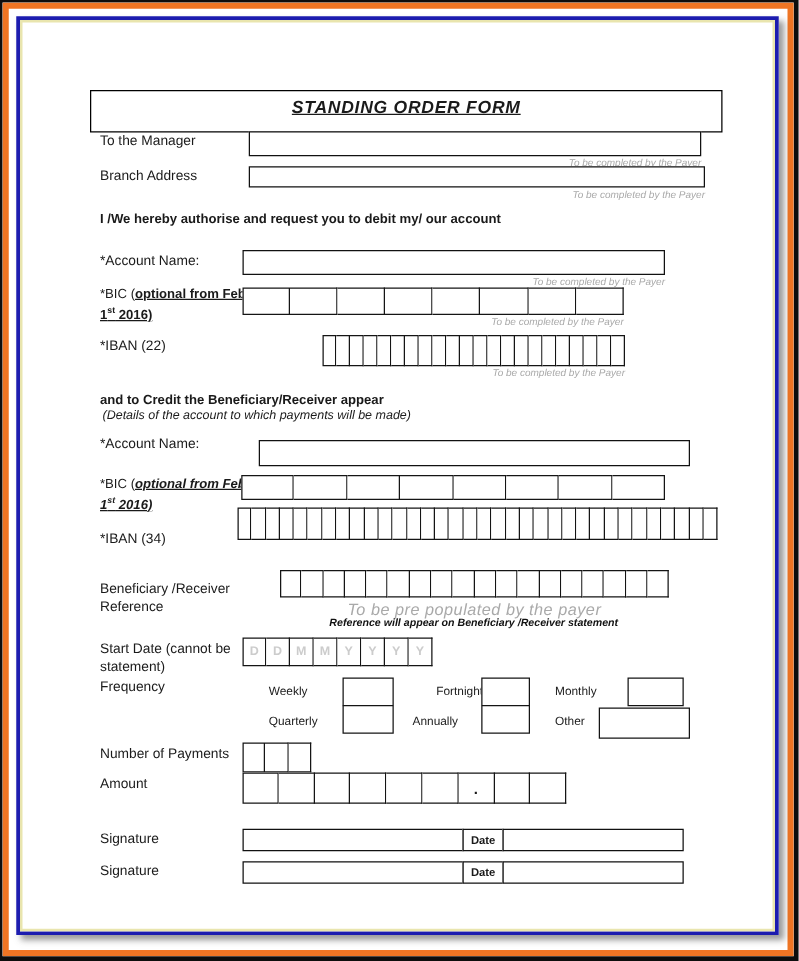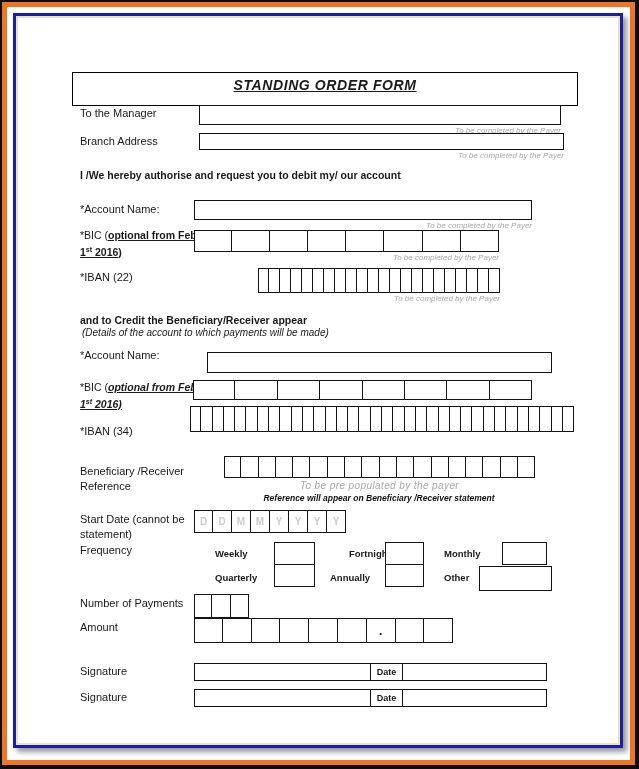--- a/index.html
+++ b/index.html
@@ -17,39 +17,39 @@
   .frame-cream{position:absolute;inset:0;border:2px solid #e9e5ae;background:#fff;}
   .title-box{position:absolute;left:70px;top:70px;width:504px;height:32px;border:1px solid #000;text-align:center;}
   .title{display:inline-block;margin-top:4px;font-size:14px;font-weight:bold;font-style:italic;
          text-decoration:underline;letter-spacing:.6px;}
   .lbl{position:absolute;font-size:11px;line-height:13px;white-space:nowrap;}
   .lblw{position:absolute;font-size:11px;line-height:15px;}
   .bhead{position:absolute;font-size:10.5px;font-weight:bold;white-space:nowrap;}
   .ihead{position:absolute;font-size:10px;font-style:italic;white-space:nowrap;}
   .box{position:absolute;border:1.5px solid #111;background:#fff;box-sizing:border-box;}
   .hint{position:absolute;font-size:8px;font-style:italic;color:#a9a9a9;text-align:right;white-space:nowrap;}
-  .hint-big{position:absolute;font-size:10px;font-style:italic;color:#a9a9a9;text-align:center;letter-spacing:.4px;white-space:nowrap;}
+  .hint-big{position:absolute;font-size:13px;font-style:italic;color:#a9a9a9;text-align:center;letter-spacing:.4px;white-space:nowrap;}
   .refnote{position:absolute;font-size:8.5px;font-style:italic;font-weight:bold;color:#111;text-align:center;white-space:nowrap;}
   .biclbl{position:absolute;font-size:10.5px;line-height:13px;}
   .bu{font-weight:bold;text-decoration:underline;}
   .it{font-style:italic;}
   sup{font-size:7px;}
   .grid{position:absolute;display:flex;}
   .grid .cell{box-sizing:border-box;border:1px solid #141414;border-left:none;background:#fff;
               display:flex;align-items:center;justify-content:center;}
   .grid .cell:first-child{border-left:1px solid #141414;}
   .g-bic1 .cell{width:38.1px;height:22px;}
   .g-iban22 .cell{width:11px;height:25px;}
   .g-bic2 .cell{width:42.4px;height:20px;}
   .g-iban34 .cell{width:11.3px;height:26px;}
   .g-ref .cell{width:17.3px;height:22px;}
   .g-date .cell{width:19px;height:23px;color:#cccccc;font-weight:bold;font-size:10px;}
   .g-pay .cell{width:18.4px;height:24px;}
   .g-amt .cell{width:28.8px;height:25px;font-weight:bold;font-size:12px;}
-  .freq-lbl{position:absolute;font-size:9.5px;font-weight:bold;white-space:nowrap;}
+  .freq-lbl{position:absolute;font-size:9.5px;font-weight:normal;white-space:nowrap;}
   .freq-box{position:absolute;border:1px solid #141414;background:#fff;box-sizing:border-box;}
   .datecell{position:absolute;border:1.5px solid #111;box-sizing:border-box;background:#fff;
             display:flex;align-items:center;justify-content:center;font-size:9px;font-weight:bold;}
 </style>
 </head>
 <body>
 
 <div class="page">
   <div class="frame-orange"></div>
   <div class="frame-blue">

